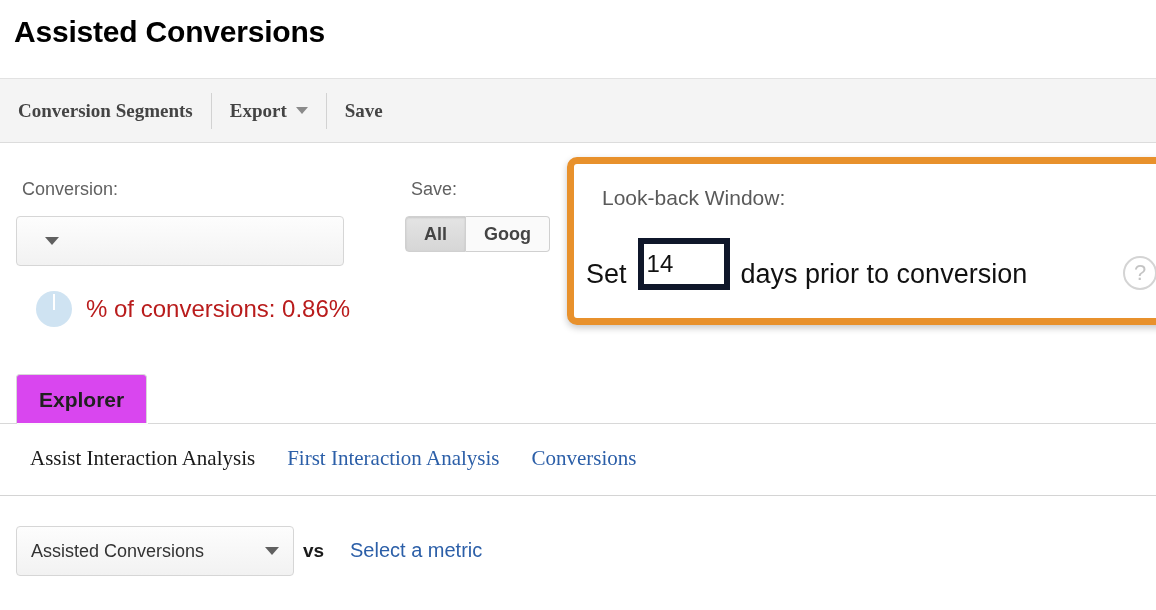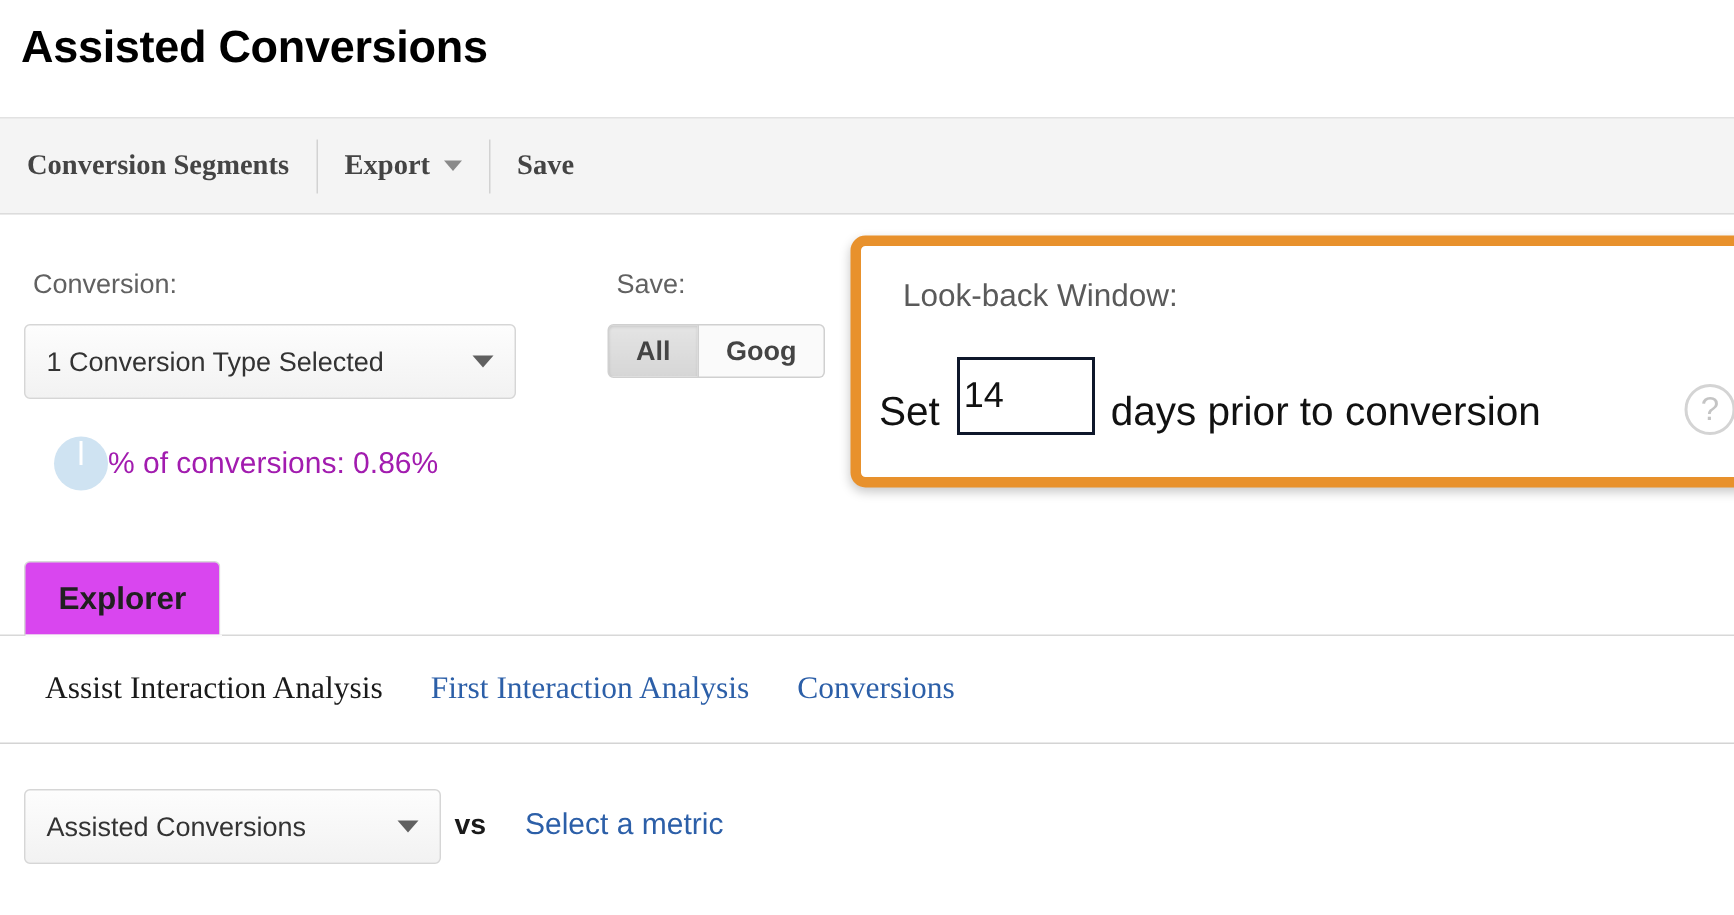--- a/index.html
+++ b/index.html
@@ -113,22 +113,23 @@
   }
   #pie-icon::after {
     content: "";
     position: absolute;
     left: 50%; top: 3px;
     width: 2px; height: 16px;
     margin-left: -1px;
     background: #ffffff;
   }
   #pct-text {
-    font-size: 20px;
-    color: #a21caf;
+    margin-left: 14px;
+    font-size: 24px;
+    color: #b91c1c;
     white-space: nowrap;
   }
 
   
   #type-toggle {
     position: absolute;
     left: 405px; top: 73px;
     height: 50px;
     display: flex;
   }
@@ -181,21 +182,21 @@
     align-items: flex-end;
   }
   .lb-text {
     font-size: 27px;
     color: #111111;
     white-space: nowrap;
   }
   #days-input {
     width: 92px; height: 52px;
     margin: 0 11px;
-    border: 2px solid #0f172a;
+    border: 6px solid #0f172a;
     background: #ffffff;
     font-family: "Liberation Sans", sans-serif;
     font-size: 24px;
     color: #111111;
     padding: 0 3px;
     border-radius: 0;
     outline: none;
   }
   #help-icon {
     margin-left: auto;
@@ -315,21 +316,20 @@
   <div class="tb-item">
     <span>Save</span>
   </div>
 </div>
 
 <div id="controls">
 
   <div class="field-label" id="conversion-label">Conversion:</div>
 
   <div class="gselect" id="conversion-select">
-    <span>1 Conversion Type Selected</span>
     <span class="sel-caret"></span>
   </div>
 
   <div id="pct-row">
     <div id="pie-icon"></div>
     <div id="pct-text">% of conversions: 0.86%</div>
   </div>
 
   <div class="field-label" id="type-label">Save:</div>
 

